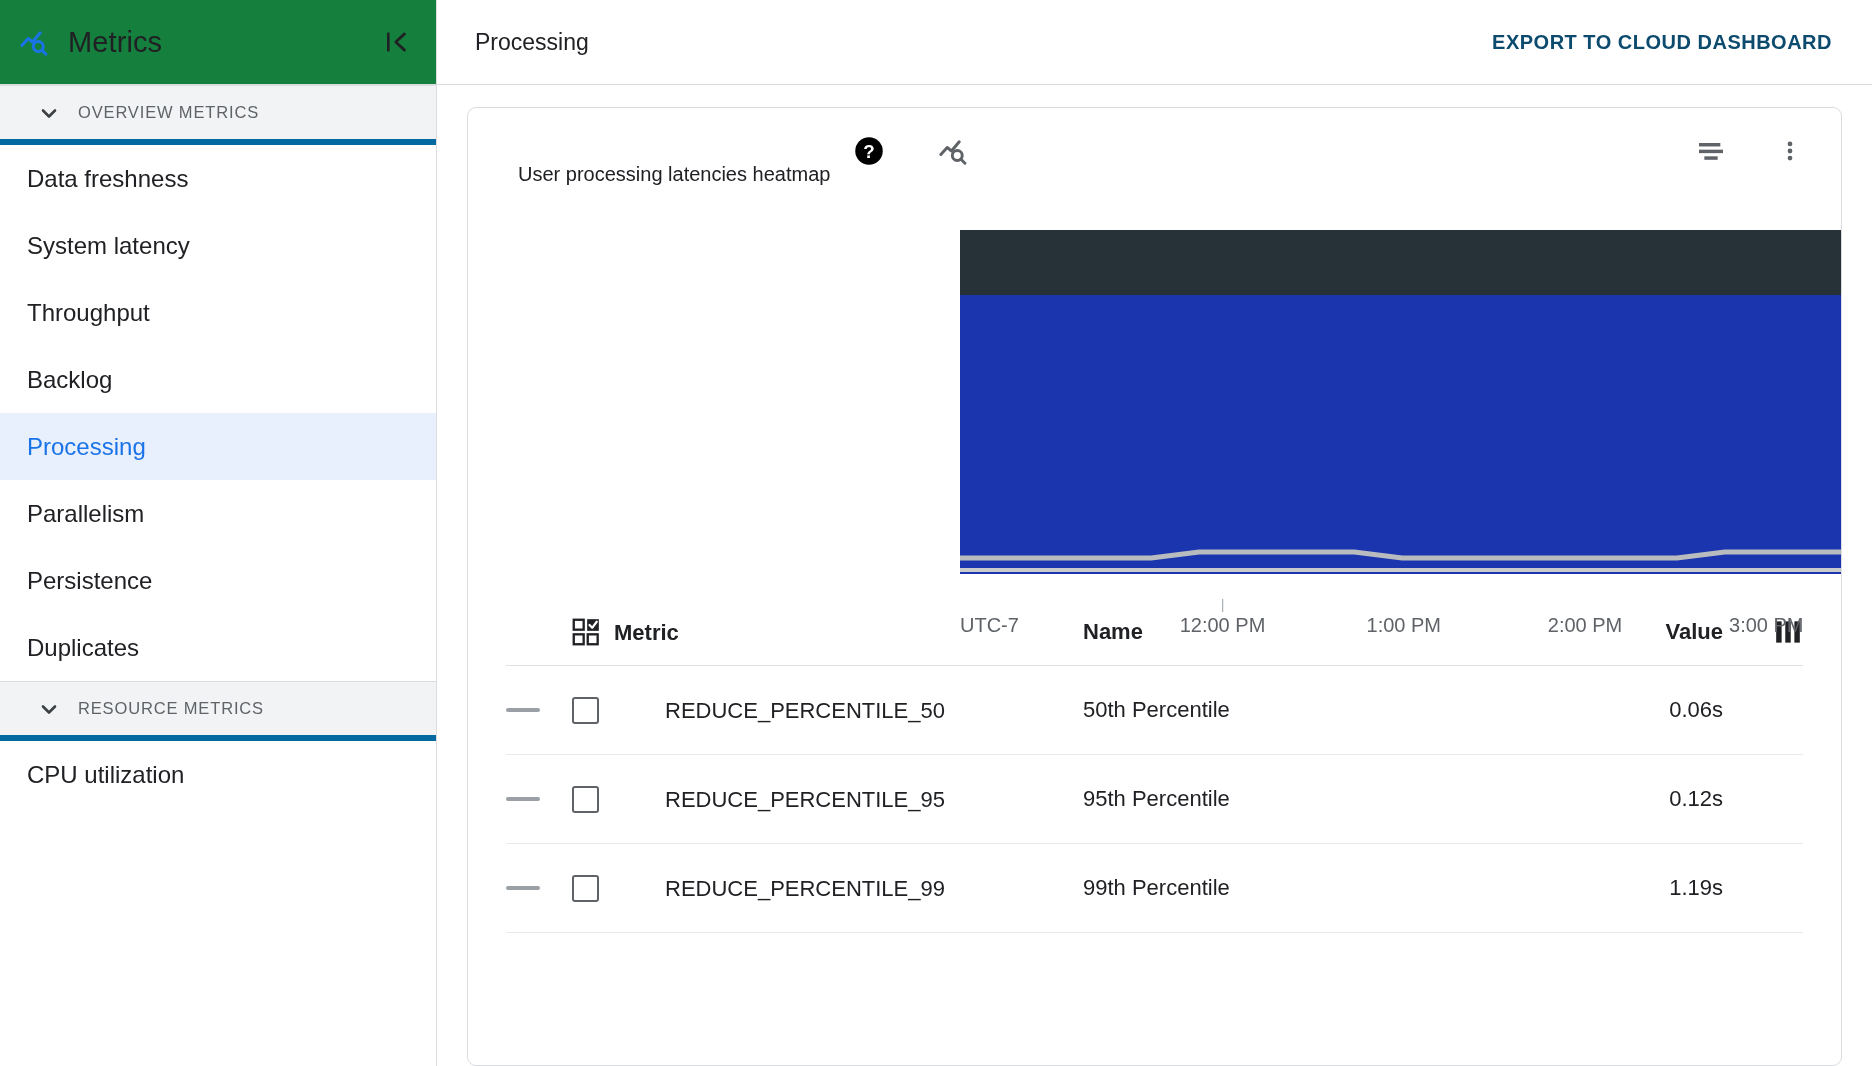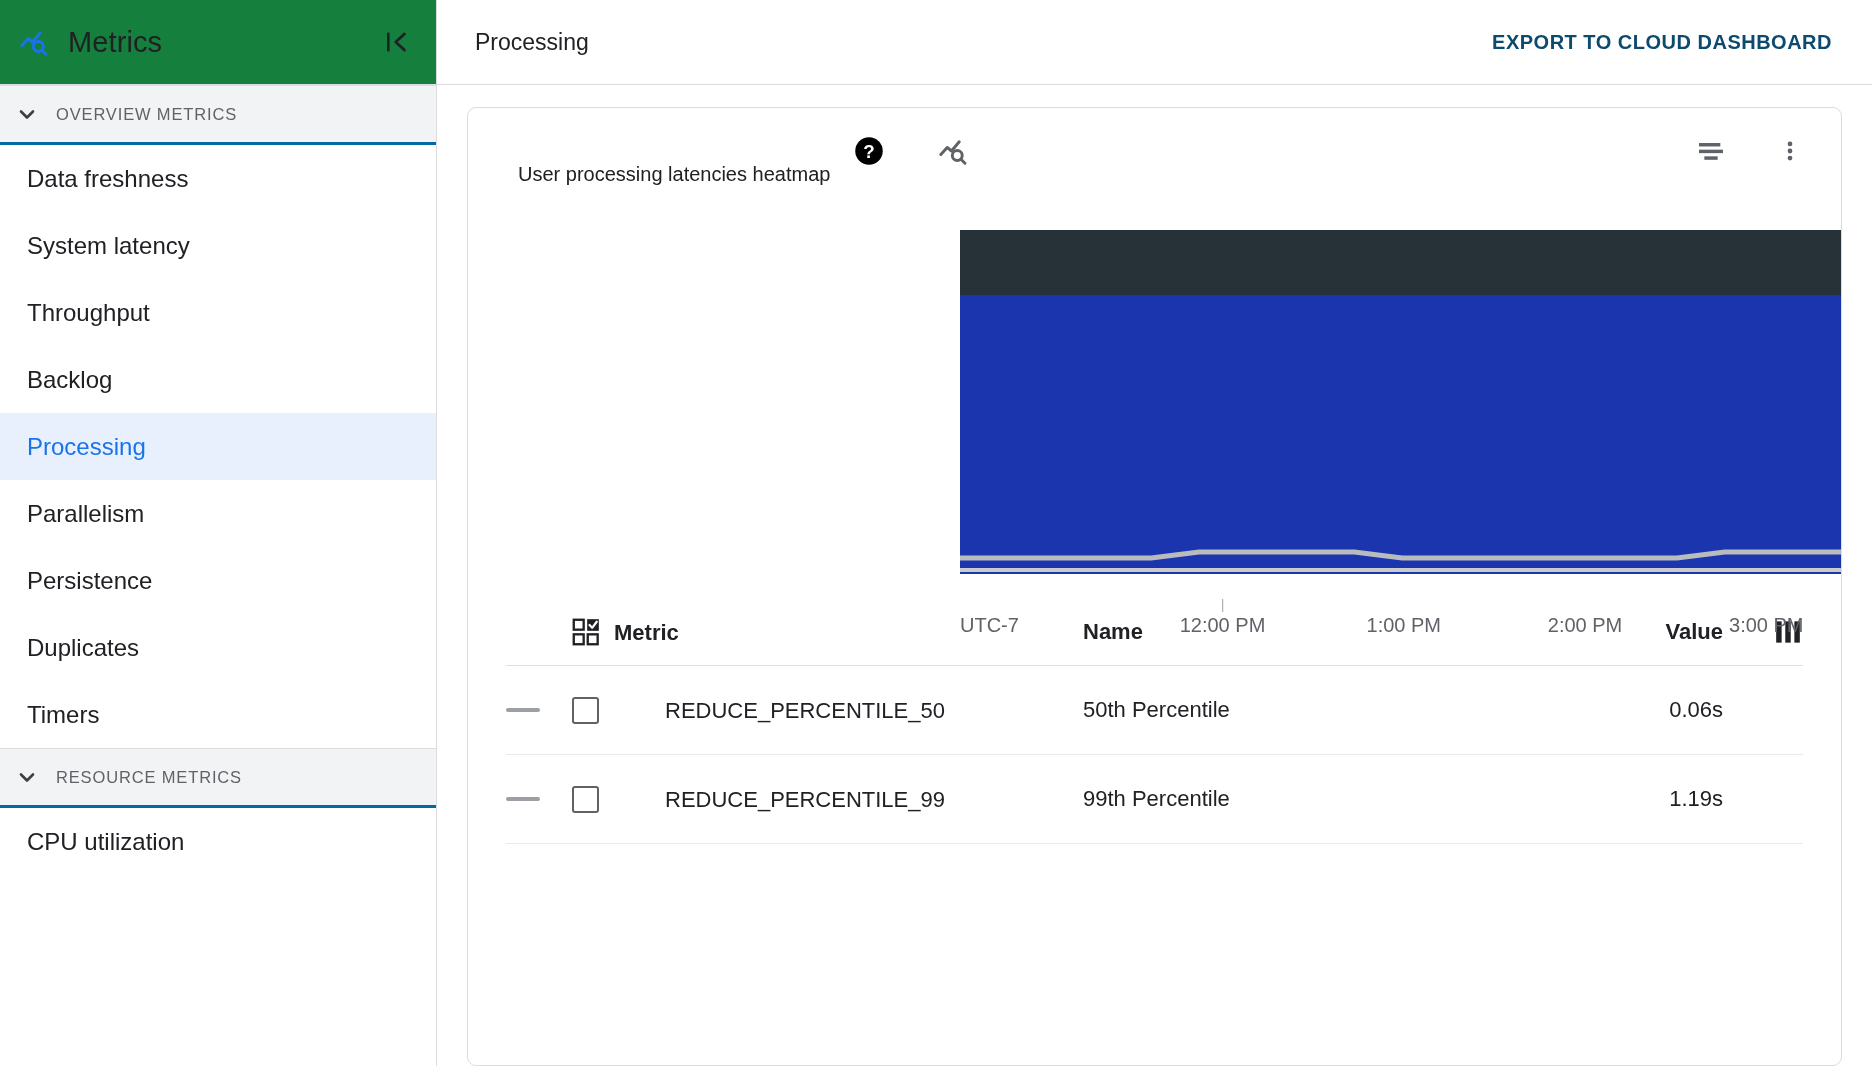--- a/index.html
+++ b/index.html
@@ -34,24 +34,24 @@
   }
   .sb-collapse {
     width: 34px; height: 34px; flex: 0 0 34px;
     display: flex; align-items: center; justify-content: center;
     cursor: pointer;
   }
 
   .sb-group-head {
     height: 60px; flex: 0 0 60px;
     display: flex; align-items: center;
-    padding-left: 14px;
+    padding-left: 36px;
     background: #f1f3f4;
     border-top: 1px solid #dadce0;
-    border-bottom: 3px solid #0369a1;
+    border-bottom: 6px solid #0369a1;
     cursor: pointer;
   }
   .sb-group-head .chev { width: 26px; height: 26px; flex:0 0 26px; display:flex; align-items:center; justify-content:center; }
   .sb-group-label {
     font-size: 16.5px; color: #5f6368; letter-spacing: .85px;
     margin-left: 16px; font-weight: 400;
   }
 
   .sb-item {
     height: 67px; flex: 0 0 67px;
@@ -197,23 +197,20 @@
         <span>Processing</span>
       </div>
     <div class="sb-item">
         <span>Parallelism</span>
       </div>
     <div class="sb-item">
         <span>Persistence</span>
       </div>
     <div class="sb-item">
         <span>Duplicates</span>
-      </div>
-    <div class="sb-item">
-        <span>Timers</span>
       </div>
 
     <div class="sb-group-head">
       <span class="chev">
         <svg viewBox="0 0 24 24" width="24" height="24">
             <path d="M6 9.5 L12 15.5 L18 9.5" fill="none" stroke="#3c4043" stroke-width="2.6" stroke-linecap="round" stroke-linejoin="round"></path>
           </svg>
       </span>
       <span class="sb-group-label">RESOURCE METRICS</span>
     </div>
@@ -319,20 +316,32 @@
               </div>
             <div class="metric-cell">
               <span class="cb"></span>
               <span>REDUCE_PERCENTILE_50</span>
             </div>
             <div class="name-cell">50th Percentile</div>
             <div class="value-cell">0.06s</div>
             <div class="pad-cell"></div>
           </div>
 
+          <div class="trow">
+            <div class="swatch-cell">
+                <span class="dash"></span>
+              </div>
+            <div class="metric-cell">
+              <span class="cb"></span>
+              <span>REDUCE_PERCENTILE_95</span>
+            </div>
+            <div class="name-cell">95th Percentile</div>
+            <div class="value-cell">0.12s</div>
+            <div class="pad-cell"></div>
+          </div>
 
           <div class="trow">
             <div class="swatch-cell">
                 <span class="dash"></span>
               </div>
             <div class="metric-cell">
               <span class="cb"></span>
               <span>REDUCE_PERCENTILE_99</span>
             </div>
             <div class="name-cell">99th Percentile</div>

